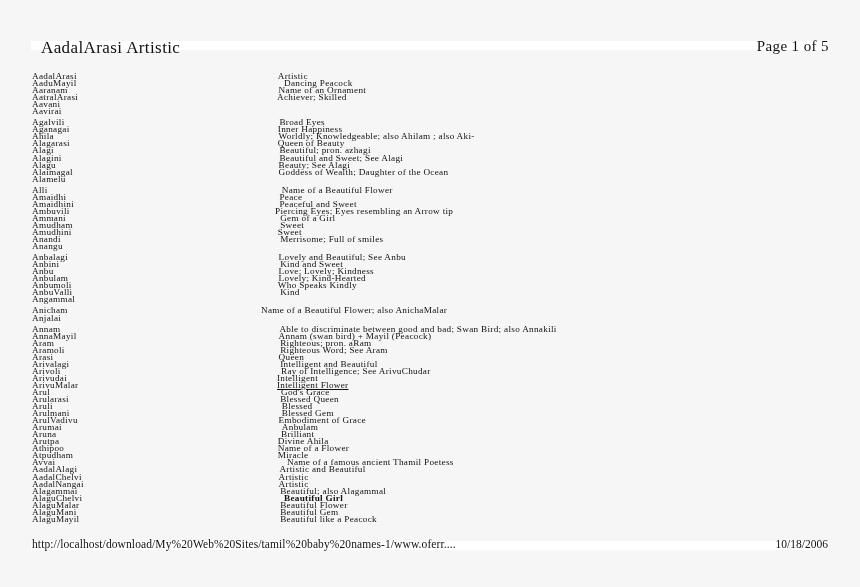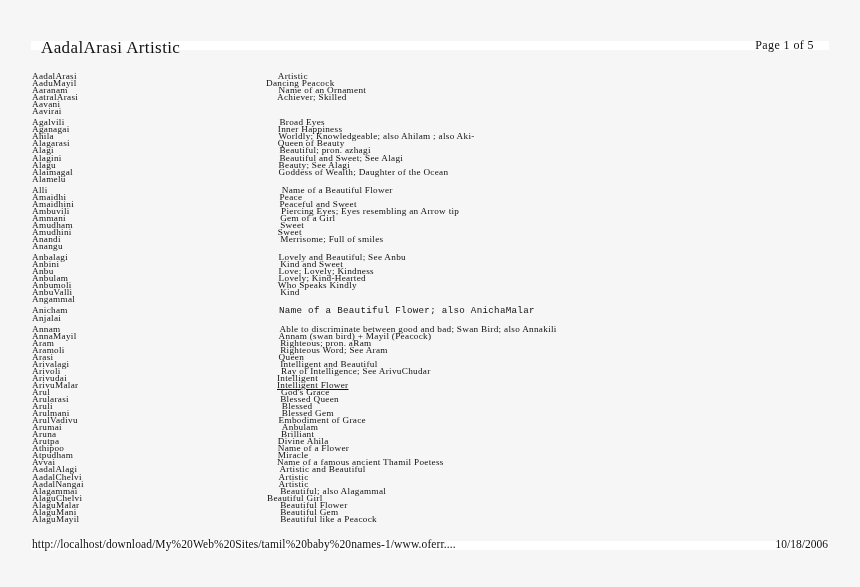--- a/index.html
+++ b/index.html
@@ -27,23 +27,23 @@
       position: absolute;
       left: 32px;
       top: 38px;
       font-size: 17px;
       letter-spacing: 0.4px;
       white-space: nowrap;
       margin-left: 9px;
     }
     .header-page {
       position: absolute;
-      right: 46px;
+      right: 31px;
       top: 38px;
-      font-size: 12px;
+      font-size: 15px;
       letter-spacing: 0.4px;
       white-space: nowrap;
     }
     .list {
       position: absolute;
       left: 32px;
       top: 73px;
       width: 800px;
     }
     .row {
@@ -99,21 +99,21 @@
 <div class="header-title">AadalArasi Artistic</div>
 <div class="header-page">Page 1 of 5</div>
 
 <div class="list" id="name-list">
     <div class="row">
       <span class="name">AadalArasi</span>
       <span class="meaning" style="left: 245.8px;">Artistic</span>
     </div>
     <div class="row">
       <span class="name">AaduMayil</span>
-      <span class="meaning" style="left: 234px;">Dancing Peacock</span>
+      <span class="meaning" style="left: 252px;">Dancing Peacock</span>
     </div>
     <div class="row">
       <span class="name">Aaranam</span>
       <span class="meaning" style="left: 246.6px;">Name of an Ornament</span>
     </div>
     <div class="row">
       <span class="name">AatralArasi</span>
       <span class="meaning" style="left: 245px;">Achiever; Skilled</span>
     </div>
     <div class="row">
@@ -169,21 +169,21 @@
     <div class="row">
       <span class="name">Amaidhi</span>
       <span class="meaning" style="left: 247.4px;">Peace</span>
     </div>
     <div class="row">
       <span class="name">Amaidhini</span>
       <span class="meaning" style="left: 247.4px;">Peaceful and Sweet</span>
     </div>
     <div class="row">
       <span class="name">Ambuvili</span>
-      <span class="meaning" style="left: 249px;">Piercing Eyes; Eyes resembling an Arrow tip</span>
+      <span class="meaning" style="left: 243px;">Piercing Eyes; Eyes resembling an Arrow tip</span>
     </div>
     <div class="row">
       <span class="name">Ammani</span>
       <span class="meaning" style="left: 248.2px;">Gem of a Girl</span>
     </div>
     <div class="row">
       <span class="name">Amudham</span>
       <span class="meaning" style="left: 248.2px;">Sweet</span>
     </div>
     <div class="row">
@@ -223,21 +223,21 @@
       <span class="name">AnbuValli</span>
       <span class="meaning" style="left: 248.2px;">Kind</span>
     </div>
     <div class="row">
       <span class="name">Angammal</span>
       <span class="meaning" style="left: 245px;"></span>
     </div>
     <div class="row gap"></div>
     <div class="row">
       <span class="name">Anicham</span>
-      <span class="meaning" style="left: 247px; font-family: Liberation Mono, monospace;">Name of a Beautiful Flower; also AnichaMalar</span>
+      <span class="meaning" style="left: 229px;">Name of a Beautiful Flower; also AnichaMalar</span>
     </div>
     <div class="row">
       <span class="name">Anjalai</span>
       <span class="meaning" style="left: 245px;"></span>
     </div>
     <div class="row gap"></div>
     <div class="row">
       <span class="name">Annam</span>
       <span class="meaning" style="left: 247.4px;">Able to discriminate between good and bad; Swan Bird; also Annakili</span>
     </div>
@@ -308,41 +308,41 @@
     <div class="row">
       <span class="name">Athipoo</span>
       <span class="meaning" style="left: 245.8px;">Name of a Flower</span>
     </div>
     <div class="row">
       <span class="name">Atpudham</span>
       <span class="meaning" style="left: 245.8px;">Miracle</span>
     </div>
     <div class="row">
       <span class="name">Avvai</span>
-      <span class="meaning" style="left: 245px; text-align: center;">Name of a famous ancient Thamil Poetess</span>
+      <span class="meaning" style="left: 255px; text-align: center;">Name of a famous ancient Thamil Poetess</span>
     </div>
     <div class="row">
       <span class="name">AadalAlagi</span>
       <span class="meaning" style="left: 247.4px;">Artistic and Beautiful</span>
     </div>
     <div class="row">
       <span class="name">AadalChelvi</span>
       <span class="meaning" style="left: 246.6px;">Artistic</span>
     </div>
     <div class="row">
       <span class="name">AadalNangai</span>
       <span class="meaning" style="left: 246.6px;">Artistic</span>
     </div>
     <div class="row">
       <span class="name">Alagammai</span>
       <span class="meaning" style="left: 248.2px;">Beautiful; also Alagammal</span>
     </div>
     <div class="row">
       <span class="name">AlaguChelvi</span>
-      <span class="meaning" style="left: 235px;">Beautiful Girl</span>
+      <span class="meaning" style="left: 252px; font-weight: bold;">Beautiful Girl</span>
     </div>
     <div class="row">
       <span class="name">AlaguMalar</span>
       <span class="meaning" style="left: 248.2px;">Beautiful Flower</span>
     </div>
     <div class="row">
       <span class="name">AlaguMani</span>
       <span class="meaning" style="left: 248.2px;">Beautiful Gem</span>
     </div>
     <div class="row">

